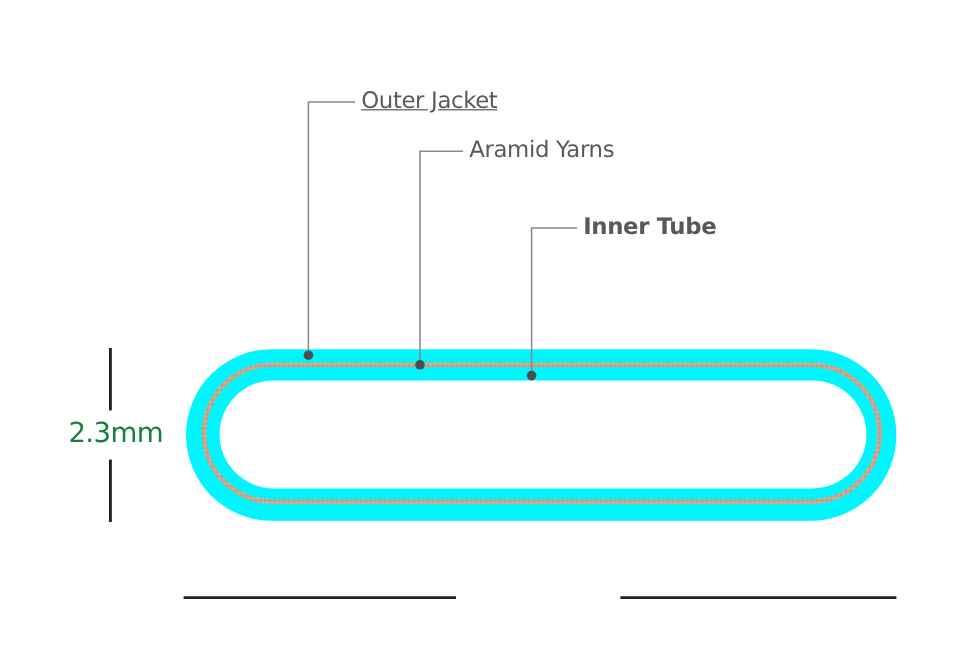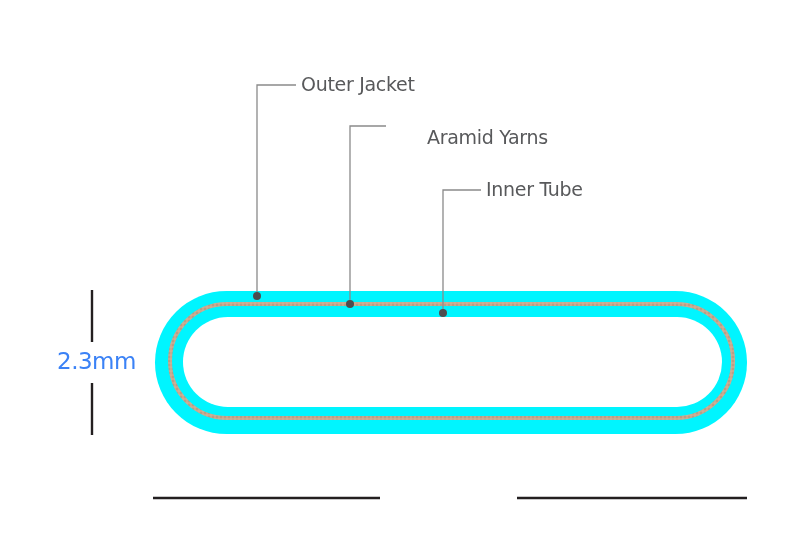--- a/index.html
+++ b/index.html
@@ -23,21 +23,21 @@
       position: absolute;
       font-size: 19px;
       color: #58595b;
       letter-spacing: -0.3px;
       white-space: nowrap;
       line-height: 1;
     }
     .dim-label {
       position: absolute;
       font-size: 23px;
-      color: #3b82f6;
+      color: #15803d;
       letter-spacing: -0.5px;
       white-space: nowrap;
       line-height: 1;
     }
   </style>
 </head>
 <body>
 
 <div class="canvas">
   <svg width="800" height="540" viewBox="0 0 800 540" xmlns="http://www.w3.org/2000/svg">
@@ -72,19 +72,19 @@
       <line x1="92" y1="383" x2="92" y2="435"></line>
     </g>
 
     <g stroke="#231f20" stroke-width="2.4">
       <line x1="153" y1="498" x2="380" y2="498"></line>
       <line x1="517" y1="498" x2="747" y2="498"></line>
     </g>
   </svg>
 
   
-  <div class="label" style="left:301px; top:75px;">Outer Jacket</div>
-  <div class="label" style="left:391px; top:128px;margin-left:36px;">Aramid Yarns</div>
-  <div class="label" style="left:486px; top:180px;">Inner Tube</div>
+  <div class="label" style="left:301px; top:75px;text-decoration:underline;">Outer Jacket</div>
+  <div class="label" style="left:391px; top:116px;">Aramid Yarns</div>
+  <div class="label" style="left:486px; top:180px;font-weight:bold;">Inner Tube</div>
 
   
   <div class="dim-label" style="left:57px; top:350px;">2.3mm</div>
 </div>
 
 </body></html>

